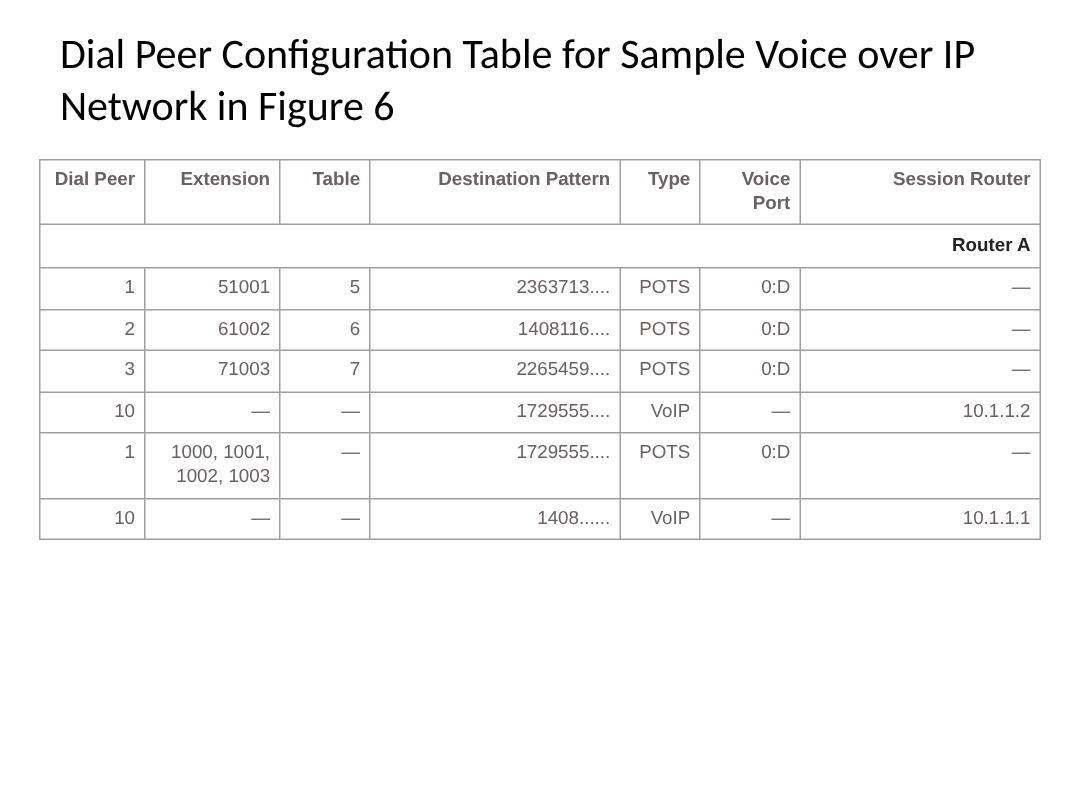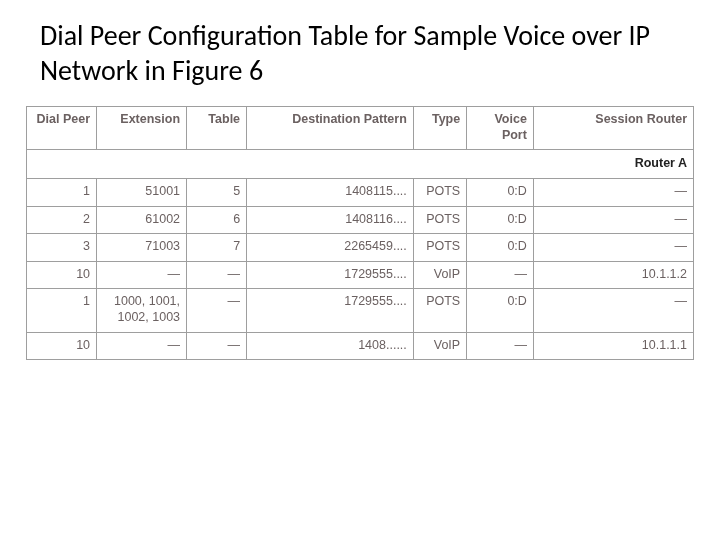--- a/index.html
+++ b/index.html
@@ -103,21 +103,21 @@
       </thead>
       <tbody>
 
         <tr class="section">
           <td colspan="7">Router A</td>
         </tr>
         <tr>
           <td>1</td>
           <td>51001</td>
           <td>5</td>
-          <td>1408115....</td>
+          <td>2363713....</td>
           <td>POTS</td>
           <td>0:D</td>
           <td class="em">—</td>
         </tr>
         <tr>
           <td>2</td>
           <td>61002</td>
           <td>6</td>
           <td>1408116....</td>
           <td>POTS</td>

